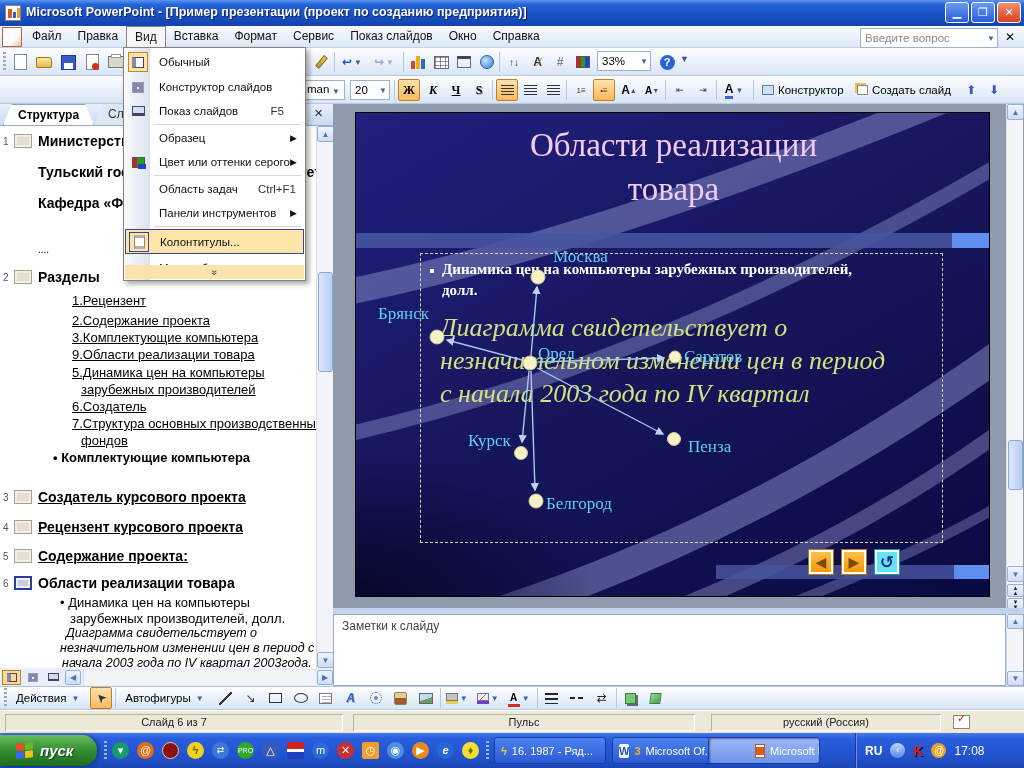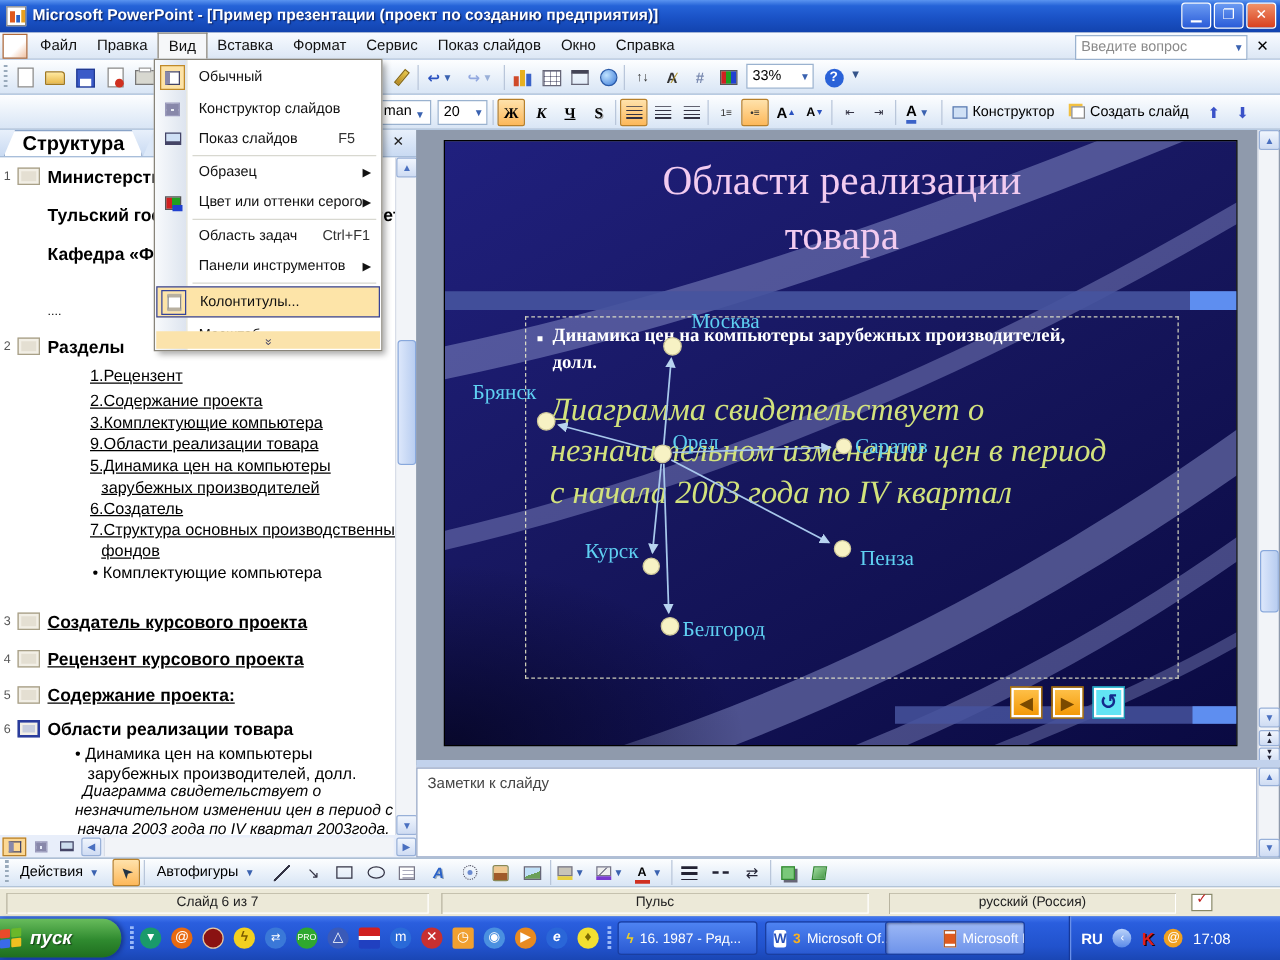--- a/index.html
+++ b/index.html
@@ -40,21 +40,21 @@
   .vrow { position:absolute; left:1px; right:1px; height:24px; display:flex; align-items:center; font-size:11.5px; color:#111; }
   .vrow .lbl { margin-left:34px; }
   .vrow .key { position:absolute; right:20px; color:#333; }
   .vrow .sub { position:absolute; right:7px; font-size:9px; }
   .vsep { position:absolute; left:30px; right:4px; height:1px; background:#d8d8d0; }
   .hl { background:#fde4a8; border:1px solid #35439a; }
   .micon { position:absolute; left:3px; width:20px; height:20px; display:flex; align-items:center; justify-content:center; }
 
   
   #pane { left:0; top:104px; width:333px; height:582px; background:#eaf1fb; }
-  .tab { height:21px; line-height:21px; padding:0 14px; font-size:16px;
+  .tab { height:21px; line-height:21px; padding:0 14px; font-size:12px;
     clip-path:polygon(9px 0, calc(100% - 9px) 0, 100% 100%, 0 100%); }
   .orow { position:absolute; font-size:13px; color:#000; white-space:nowrap; }
   .orow.h { font-weight:bold; font-size:14px; }
   .orow.lnk { text-decoration:underline; }
   .oicon { position:absolute; left:14px; width:18px; height:14px; background:#e4dfd2;
     border:1px solid #a8a088; box-shadow:inset 0 0 0 2px #f2efe6; }
   .onum { position:absolute; left:3px; font-size:10px; color:#555; }
 
   
   .sb-btn { background:linear-gradient(180deg,#f0f5fd,#cfdcf3); border:1px solid #98b0d8; border-radius:2px;
@@ -266,21 +266,21 @@
       <div class="orow h" style="left:38px;top:143px;">Разделы</div>
       <div class="orow lnk" style="left:72px;top:167px;">1.Рецензент</div>
       <div class="orow lnk" style="left:72px;top:187px;">2.Содержание проекта</div>
       <div class="orow lnk" style="left:72px;top:204px;">3.Комплектующие компьютера</div>
       <div class="orow lnk" style="left:72px;top:221px;">9.Области реализации товара</div>
       <div class="orow lnk" style="left:72px;top:239px;">5.Динамика цен на компьютеры</div>
       <div class="orow lnk" style="left:81px;top:256px;">зарубежных производителей</div>
       <div class="orow lnk" style="left:72px;top:273px;">6.Создатель</div>
       <div class="orow lnk" style="left:72px;top:290px;">7.Структура основных производственных</div>
       <div class="orow lnk" style="left:81px;top:307px;">фондов</div>
-      <div class="orow" style="left:74px;top:324px;">•&nbsp;<span>Комплектующие компьютера</span></div>
+      <div class="orow" style="left:53px;top:324px;font-weight:bold;">•&nbsp;<span>Комплектующие компьютера</span></div>
       <span class="onum" style="top:366px;">3</span>
         <div class="oicon" style="top:364px;"></div>
       <div class="orow h lnk" style="left:38px;top:363px;">Создатель курсового проекта</div>
       <span class="onum" style="top:396px;">4</span>
         <div class="oicon" style="top:394px;"></div>
       <div class="orow h lnk" style="left:38px;top:393px;">Рецензент курсового проекта</div>
       <span class="onum" style="top:425px;">5</span>
         <div class="oicon" style="top:423px;"></div>
       <div class="orow h lnk" style="left:38px;top:422px;">Содержание проекта:</div>
       <span class="onum" style="top:452px;">6</span>
@@ -499,21 +499,21 @@
   <div id="statusbar" class="abs">
     <div class="scell" style="width:338px;margin-left:5px;">Слайд 6 из 7</div>
     <div class="scell" style="width:342px;margin-left:10px;">Пульс</div>
     <div class="scell" style="width:230px;margin-left:16px;">русский (Россия)</div>
     <div style="margin-left:12px;width:17px;height:14px;background:#fff;border:1px solid #886;position:relative;">
         <span style="position:absolute;left:3px;top:-4px;color:#c02020;font-size:11px;font-weight:bold;">✓</span>
       </div>
   </div>
 
   <div id="taskbar" class="abs">
-    <div class="abs" style="left:0;top:2px;width:97px;height:31px;border-radius:0 15px 15px 0;background:linear-gradient(180deg,#68bc5c,#2f8a2f 55%,#1f6e1f);box-shadow:2px 0 4px rgba(0,0,30,.4);display:flex;align-items:center;gap:6px;padding-left:0;">
+    <div class="abs" style="left:0;top:2px;width:97px;height:31px;border-radius:0 15px 15px 0;background:linear-gradient(180deg,#68bc5c,#2f8a2f 55%,#1f6e1f);box-shadow:2px 0 4px rgba(0,0,30,.4);display:flex;align-items:center;gap:6px;padding-left:16px;">
       <div style="width:18px;height:16px;display:grid;grid-template-columns:8px 8px;grid-template-rows:7px 7px;gap:1px;transform:skewY(-6deg);">
         <div style="background:#e84a2a;border-radius:1px;"></div>
           <div style="background:#6ab82a;border-radius:1px;"></div>
         <div style="background:#3a6ae8;border-radius:1px;"></div>
           <div style="background:#f0c020;border-radius:1px;"></div>
       </div>
       <span style="color:#fff;font-weight:bold;font-size:15px;font-style:italic;text-shadow:1px 1px 1px rgba(0,0,0,.5);">пуск</span>
     </div>
     <div class="abs grip" style="left:104px;top:8px;height:19px;background:repeating-linear-gradient(180deg,#9ab8f8 0 2px,transparent 2px 4px);"></div>
     <div class="ql" style="left:112px;background:#1a9a6a;">▾</div>

